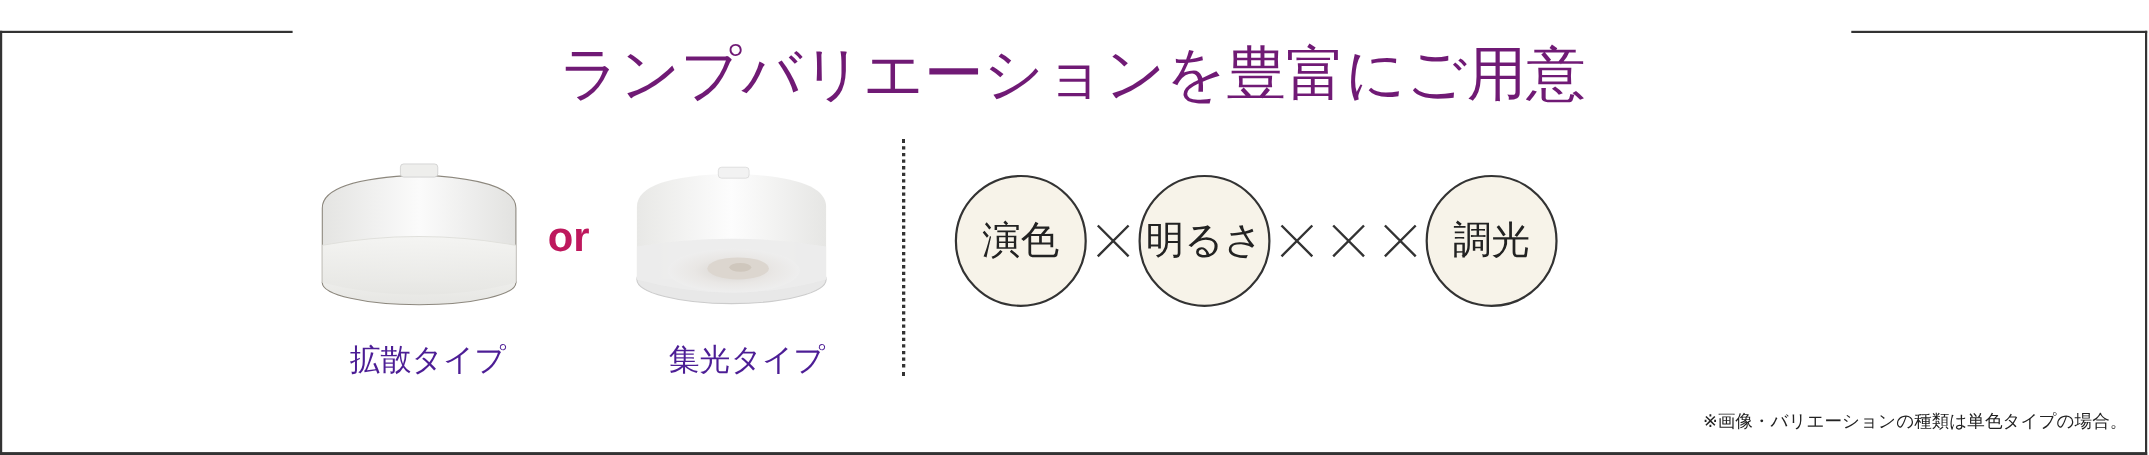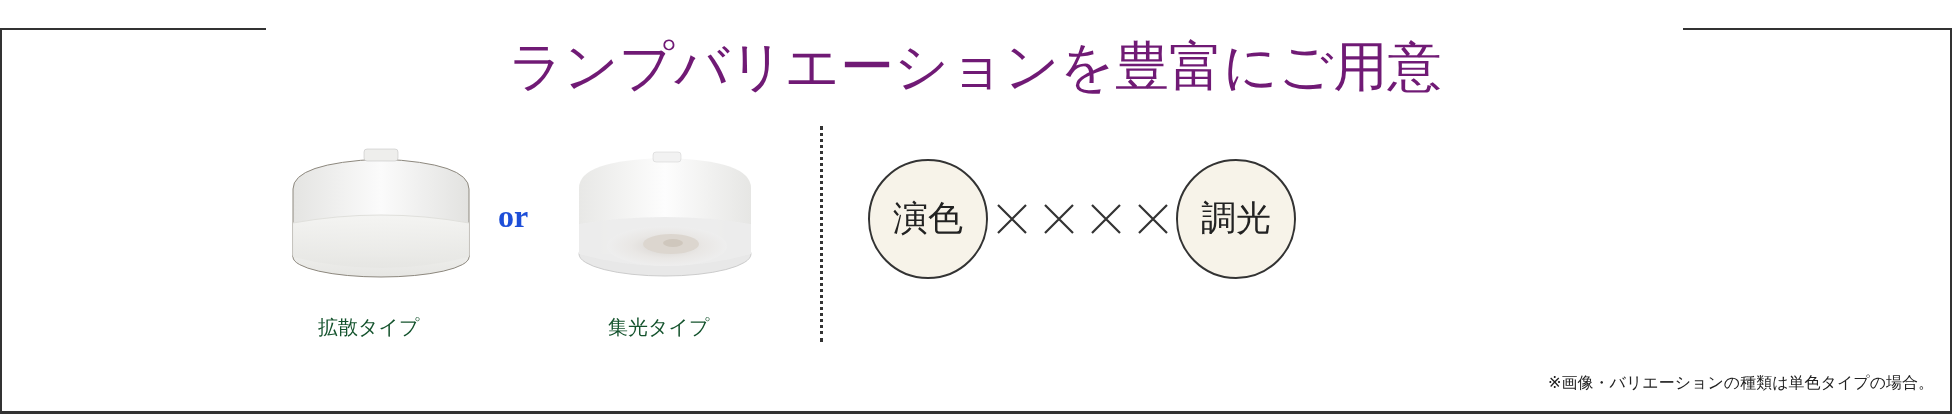--- a/index.html
+++ b/index.html
@@ -13,26 +13,26 @@
   .frame-top-right { position: absolute; left: 1683px; top: 28px; width: 269px; height: 2px; background: #333; }
 
   .title { position: absolute; left: 470px; top: 0px; width: 1010px; height: 62px;
            font-size: 54px; line-height: 62px; text-align: center; color: #701a75;
            letter-spacing: 0px; white-space: nowrap; font-weight: normal; }
 
   .lamp { position: absolute; }
   .lamp-diffuse { left: 290px; top: 145px; width: 183px; height: 135px; }
   .lamp-spot { left: 575px; top: 150px; width: 180px; height: 130px; }
 
-  .lamp-label { position: absolute; font-size: 20px; line-height: 30px; color: #14532d; white-space: nowrap; }
+  .lamp-label { position: absolute; font-size: 28px; line-height: 30px; color: #4c1d95; white-space: nowrap; }
   .label-diffuse { left: 318px; top: 312px; }
   .label-spot { left: 608px; top: 312px; }
 
-  .or-text { position: absolute; left: 498px; top: 196px; font-size: 32px; line-height: 40px;
-             font-weight: bold; color: #1d4ed8; font-family: Liberation Serif, serif; }
+  .or-text { position: absolute; left: 498px; top: 196px; font-size: 38px; line-height: 40px;
+             font-weight: bold; color: #be185d; font-family: Liberation Sans, sans-serif; }
 
   .divider { position: absolute; left: 820px; top: 126px; width: 0; height: 216px;
              border-left: 3px dotted #333; }
 
   .circles { position: absolute; left: 868px; top: 155px; height: 127px; display: flex; align-items: center; }
   .circle { width: 120px; height: 120px; border-radius: 50%; border: 2.5px solid #333;
             background: #f7f3e9; display: flex; align-items: center; justify-content: center;
             font-size: 35px; color: #222; box-sizing: border-box; flex-shrink: 0; }
   .times { width: 47px; height: 40px; display: flex; align-items: center; justify-content: center; flex-shrink: 0; }
   .times svg { display: block; }
@@ -107,20 +107,23 @@
 
 <div class="circles">
   <div class="circle">
       <span>演色</span>
     </div>
   <div class="times">
       <svg width="34" height="34" viewBox="0 0 34 34">
         <path d="M3,3 L31,31 M31,3 L3,31" stroke="#333" stroke-width="2.2" fill="none"></path>
       </svg>
     </div>
+  <div class="circle">
+      <span>明るさ</span>
+    </div>
   <div class="times">
       <svg width="34" height="34" viewBox="0 0 34 34">
         <path d="M3,3 L31,31 M31,3 L3,31" stroke="#333" stroke-width="2.2" fill="none"></path>
       </svg>
     </div>
   <div class="times">
       <svg width="34" height="34" viewBox="0 0 34 34">
         <path d="M3,3 L31,31 M31,3 L3,31" stroke="#333" stroke-width="2.2" fill="none"></path>
       </svg>
     </div>

